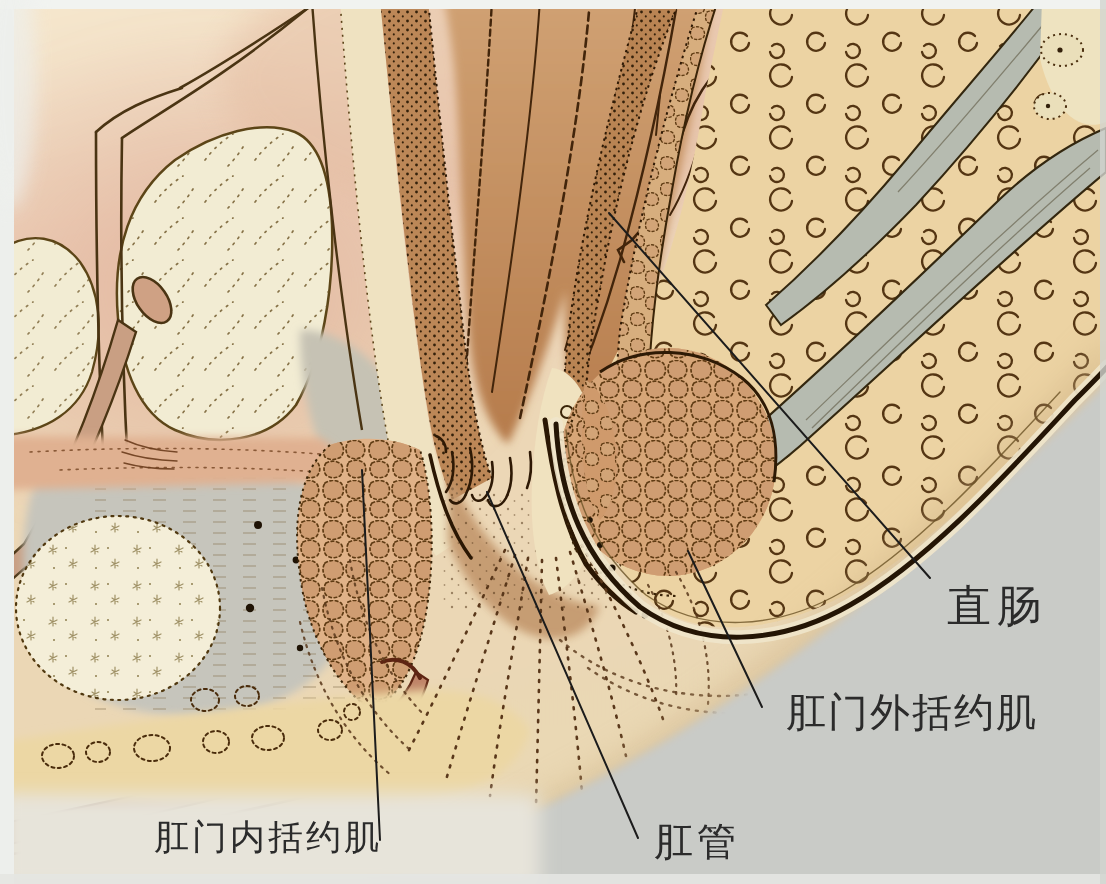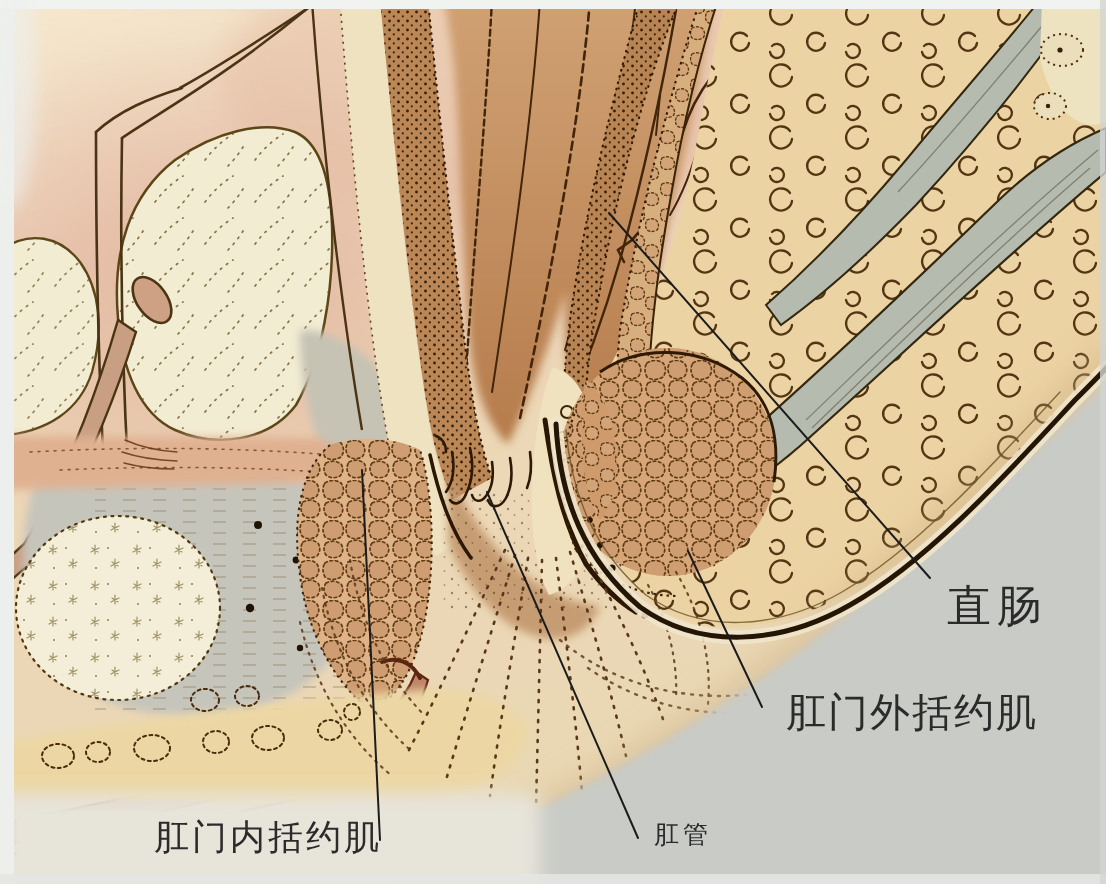--- a/index.html
+++ b/index.html
@@ -8,21 +8,21 @@
     background:#c9cbc7;
     font-family:"DejaVu Sans","Liberation Sans",sans-serif;
   }
   .stage svg{position:absolute;inset:0;display:block;}
   .fig-label{
     position:absolute;color:#2b2b2b;white-space:nowrap;
     font-weight:500;line-height:1;user-select:none;
   }
   .lbl-rectum{left:947px;top:585px;font-size:44px;letter-spacing:6px;font-family:Liberation Serif, serif;}
   .lbl-ext{left:786px;top:692px;font-size:40px;letter-spacing:2px;}
-  .lbl-canal{left:654px;top:822px;font-size:25px;letter-spacing:4px;}
+  .lbl-canal{left:654px;top:822px;font-size:39px;letter-spacing:4px;}
   .lbl-int{left:154px;top:820px;font-size:35px;letter-spacing:3px;}
 </style>
 </head>
 <body>
 
 <div class="stage">
 <svg viewBox="0 0 1106 884" width="1106" height="884">
   <defs>
     <linearGradient id="paperg" x1="0" y1="0" x2="0.25" y2="1">
       <stop offset="0" stop-color="#f6e9cf"></stop>

